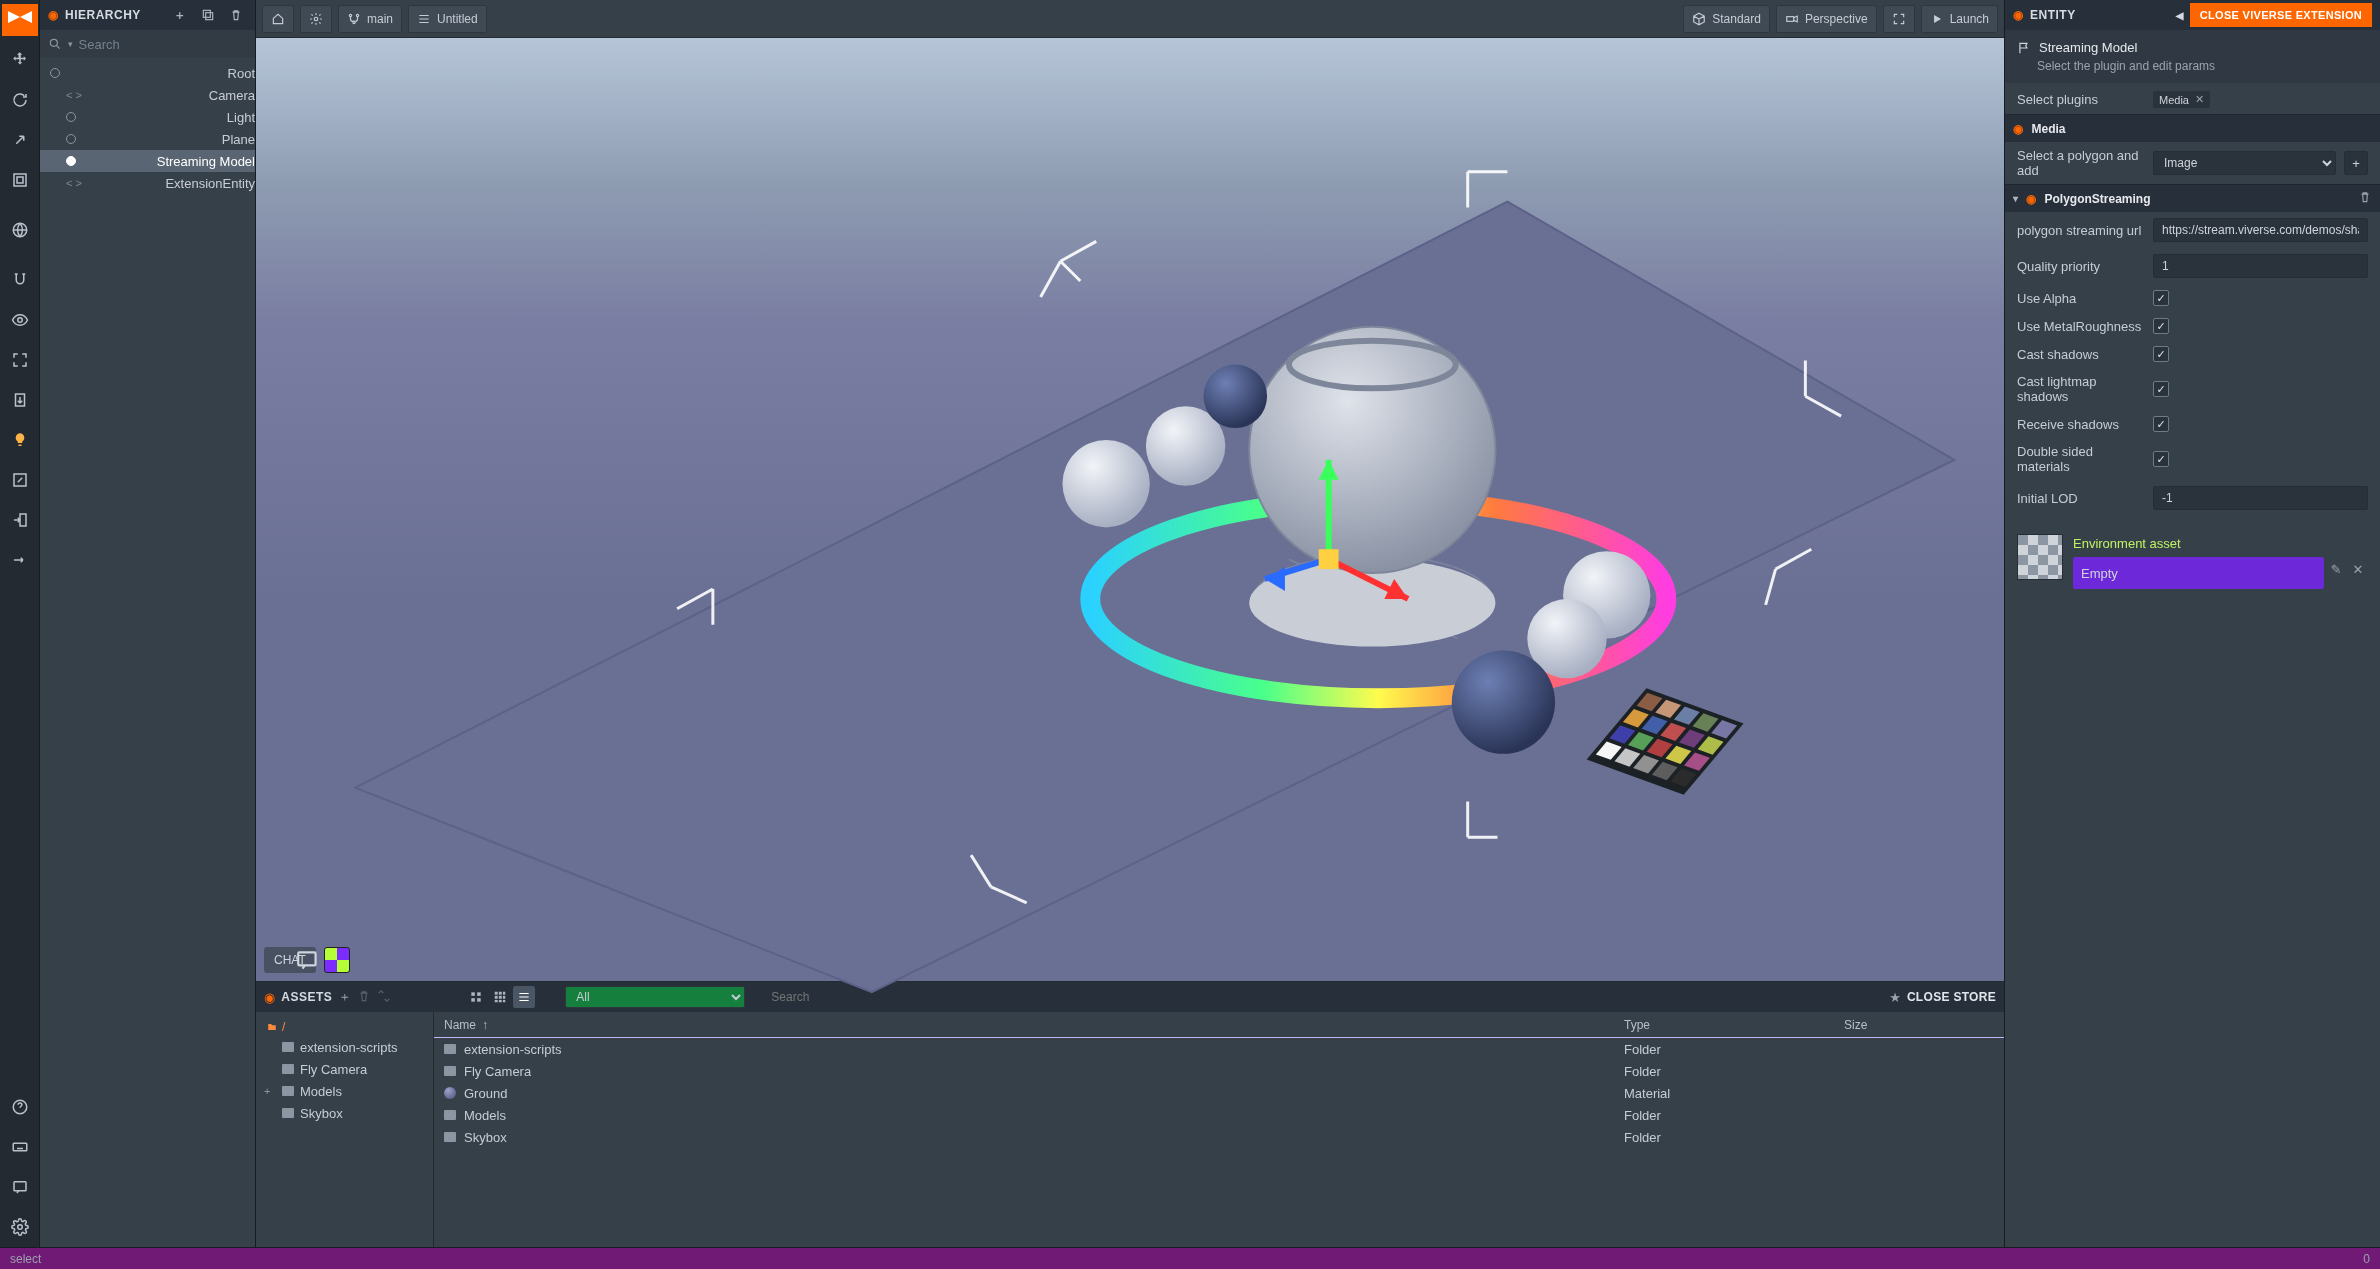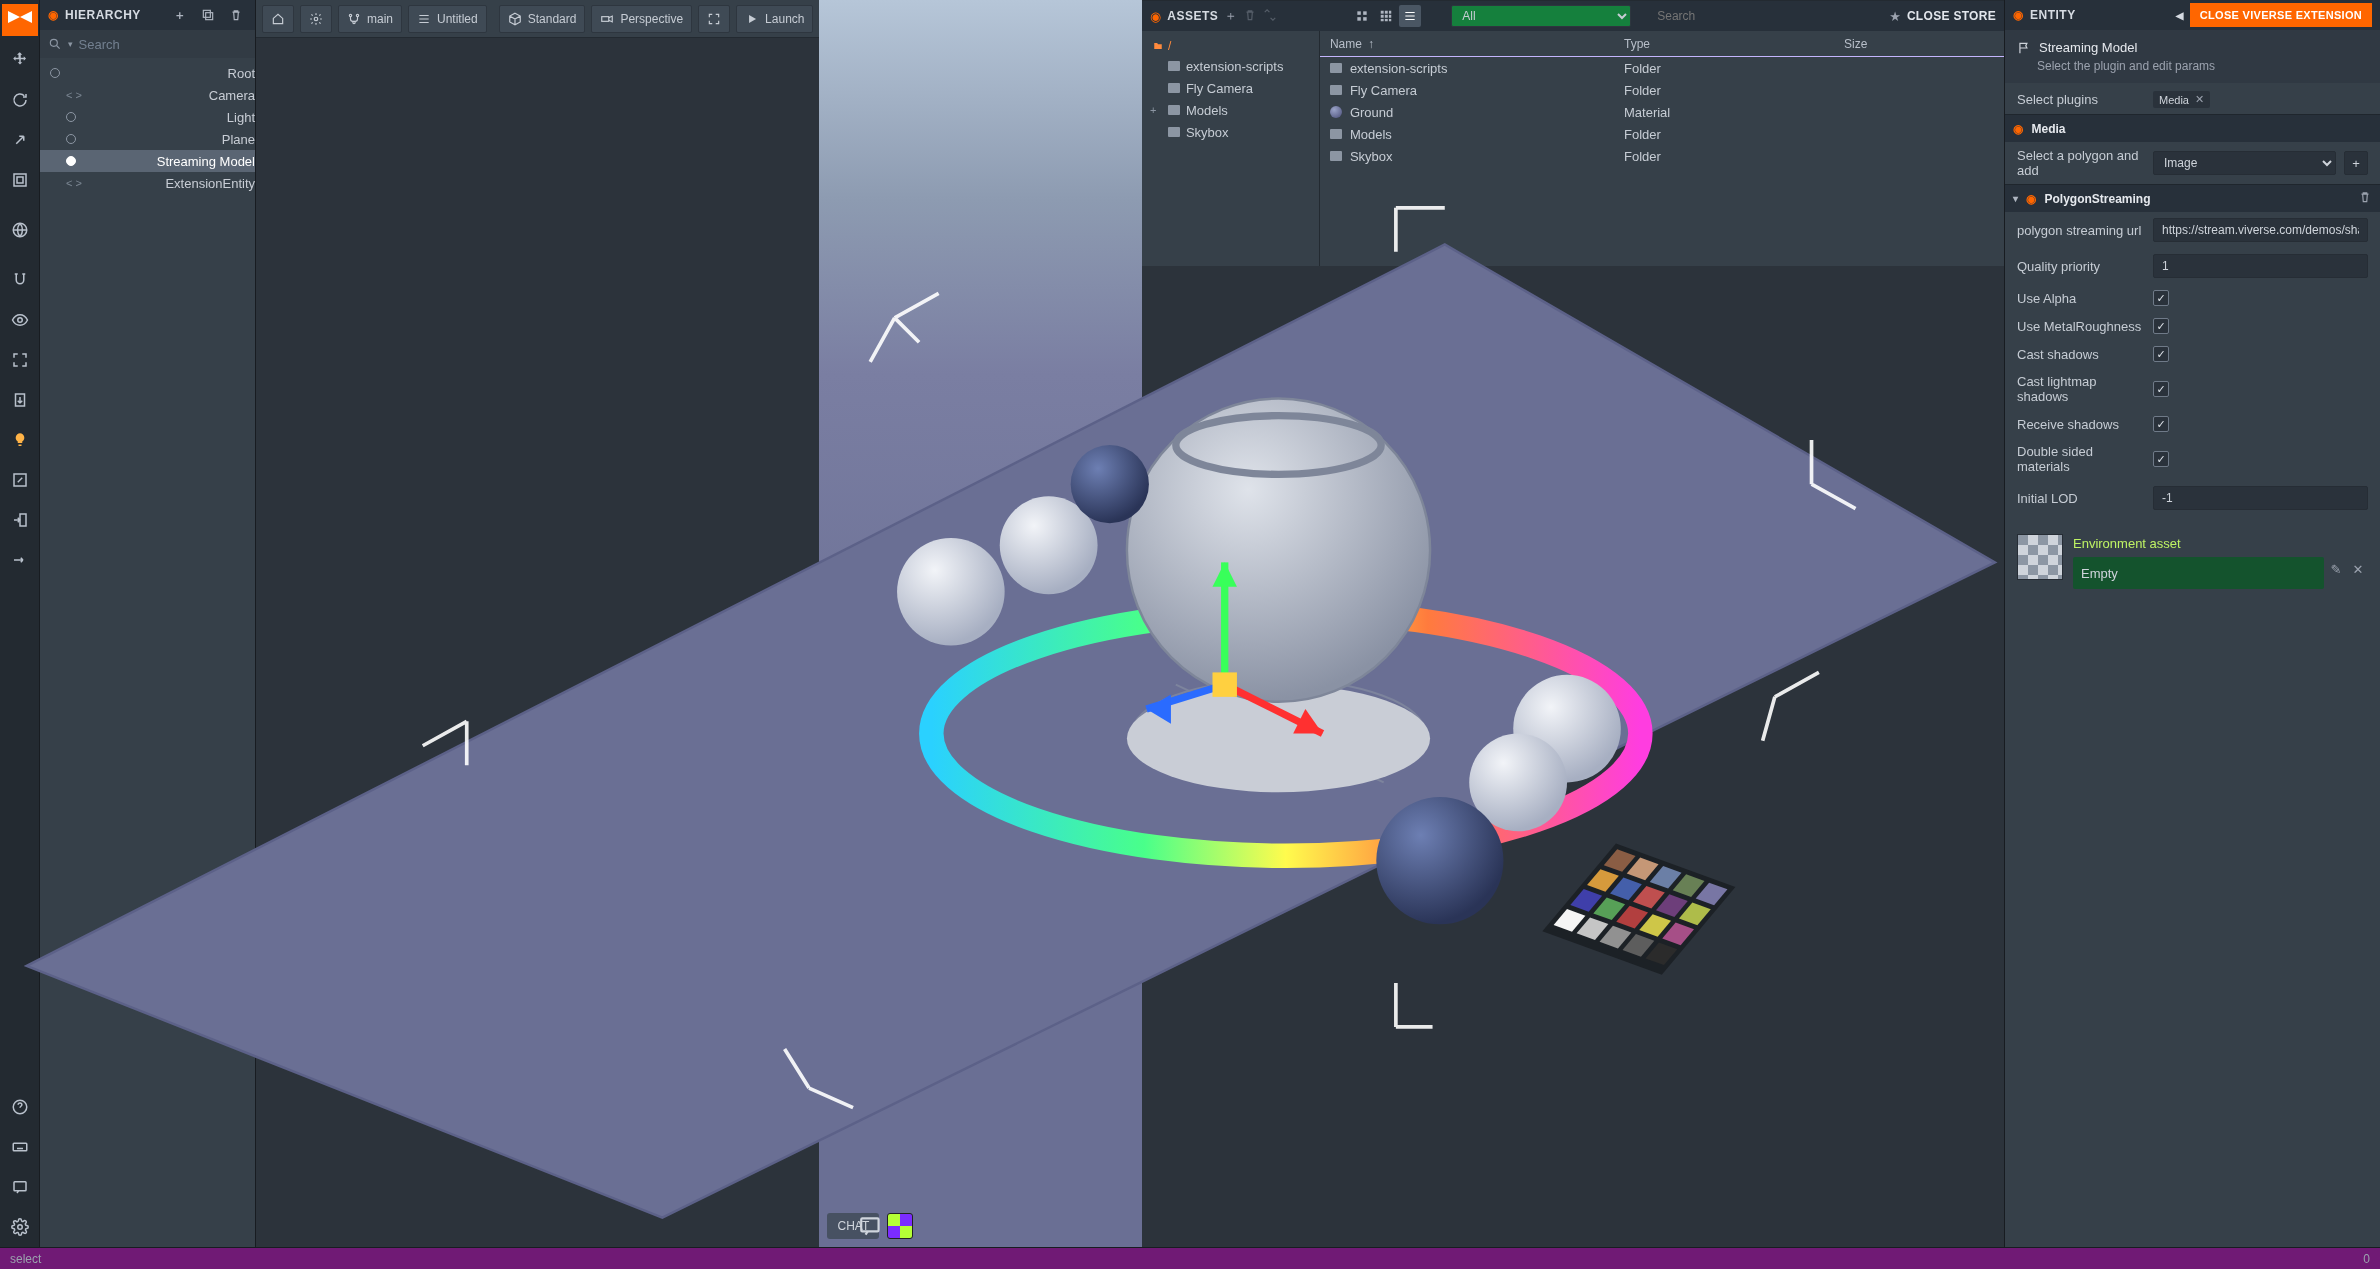--- a/index.html
+++ b/index.html
@@ -93,21 +93,21 @@
   .tree-item .node {
      width:10px;height:10px;border-radius:50%;
      border:1px solid #8c96a3;
      flex-shrink:0;
   }
   .tree-item .diamond { color:#7c8793; font-size:11px; }
   .tree-item.selected .node { background:#fff; border-color:#fff;}
 
   
   .center {
-    display:flex; flex-direction:row;
+    display:flex; flex-direction:column;
     min-width:0; min-height:0;
   }
   .topbar {
     height:38px; background:#364049;
     display:flex; align-items:center; gap:6px; padding:0 6px;
     border-bottom:1px solid #232a31;
   }
   .tbarbtn {
     height:28px; min-width:28px;
     background:#3f4a55; color:#c6ccd4;
@@ -261,21 +261,21 @@
   .comp-hdr .bullet { color:#ff6600; }
   .comp-hdr .trash { margin-left:auto;color:#9ba2ae;cursor:pointer; }
   .comp-hdr .chev { font-size:10px;color:#aeb5c0; }
   .envslot { display:flex;align-items:center;gap:10px;padding:8px 12px; }
   .envthumb {
     width:46px;height:46px;
     background: repeating-conic-gradient(#cfd4db 0 25%, #8c96a3 0 50%) 0 0/20px 20px;
     border:1px solid #262d35; flex-shrink:0;
   }
   .envslot .field {
-    flex:1;display:flex;align-items:center;background:#14532d;
+    flex:1;display:flex;align-items:center;background:#6d28d9;
     height:24px;padding:16px 8px;border-radius:2px;color:#cfd4db;
   }
   .envslot .mini { width:20px;height:24px;display:flex;align-items:center;justify-content:center;color:#9ba2ae;cursor:pointer;}
 
   
   .statusbar {
     grid-column: 1 / -1;
     background:#701a75; color:#9ba2ae;
     display:flex;align-items:center;
     padding:0 10px; font-size:12px;

